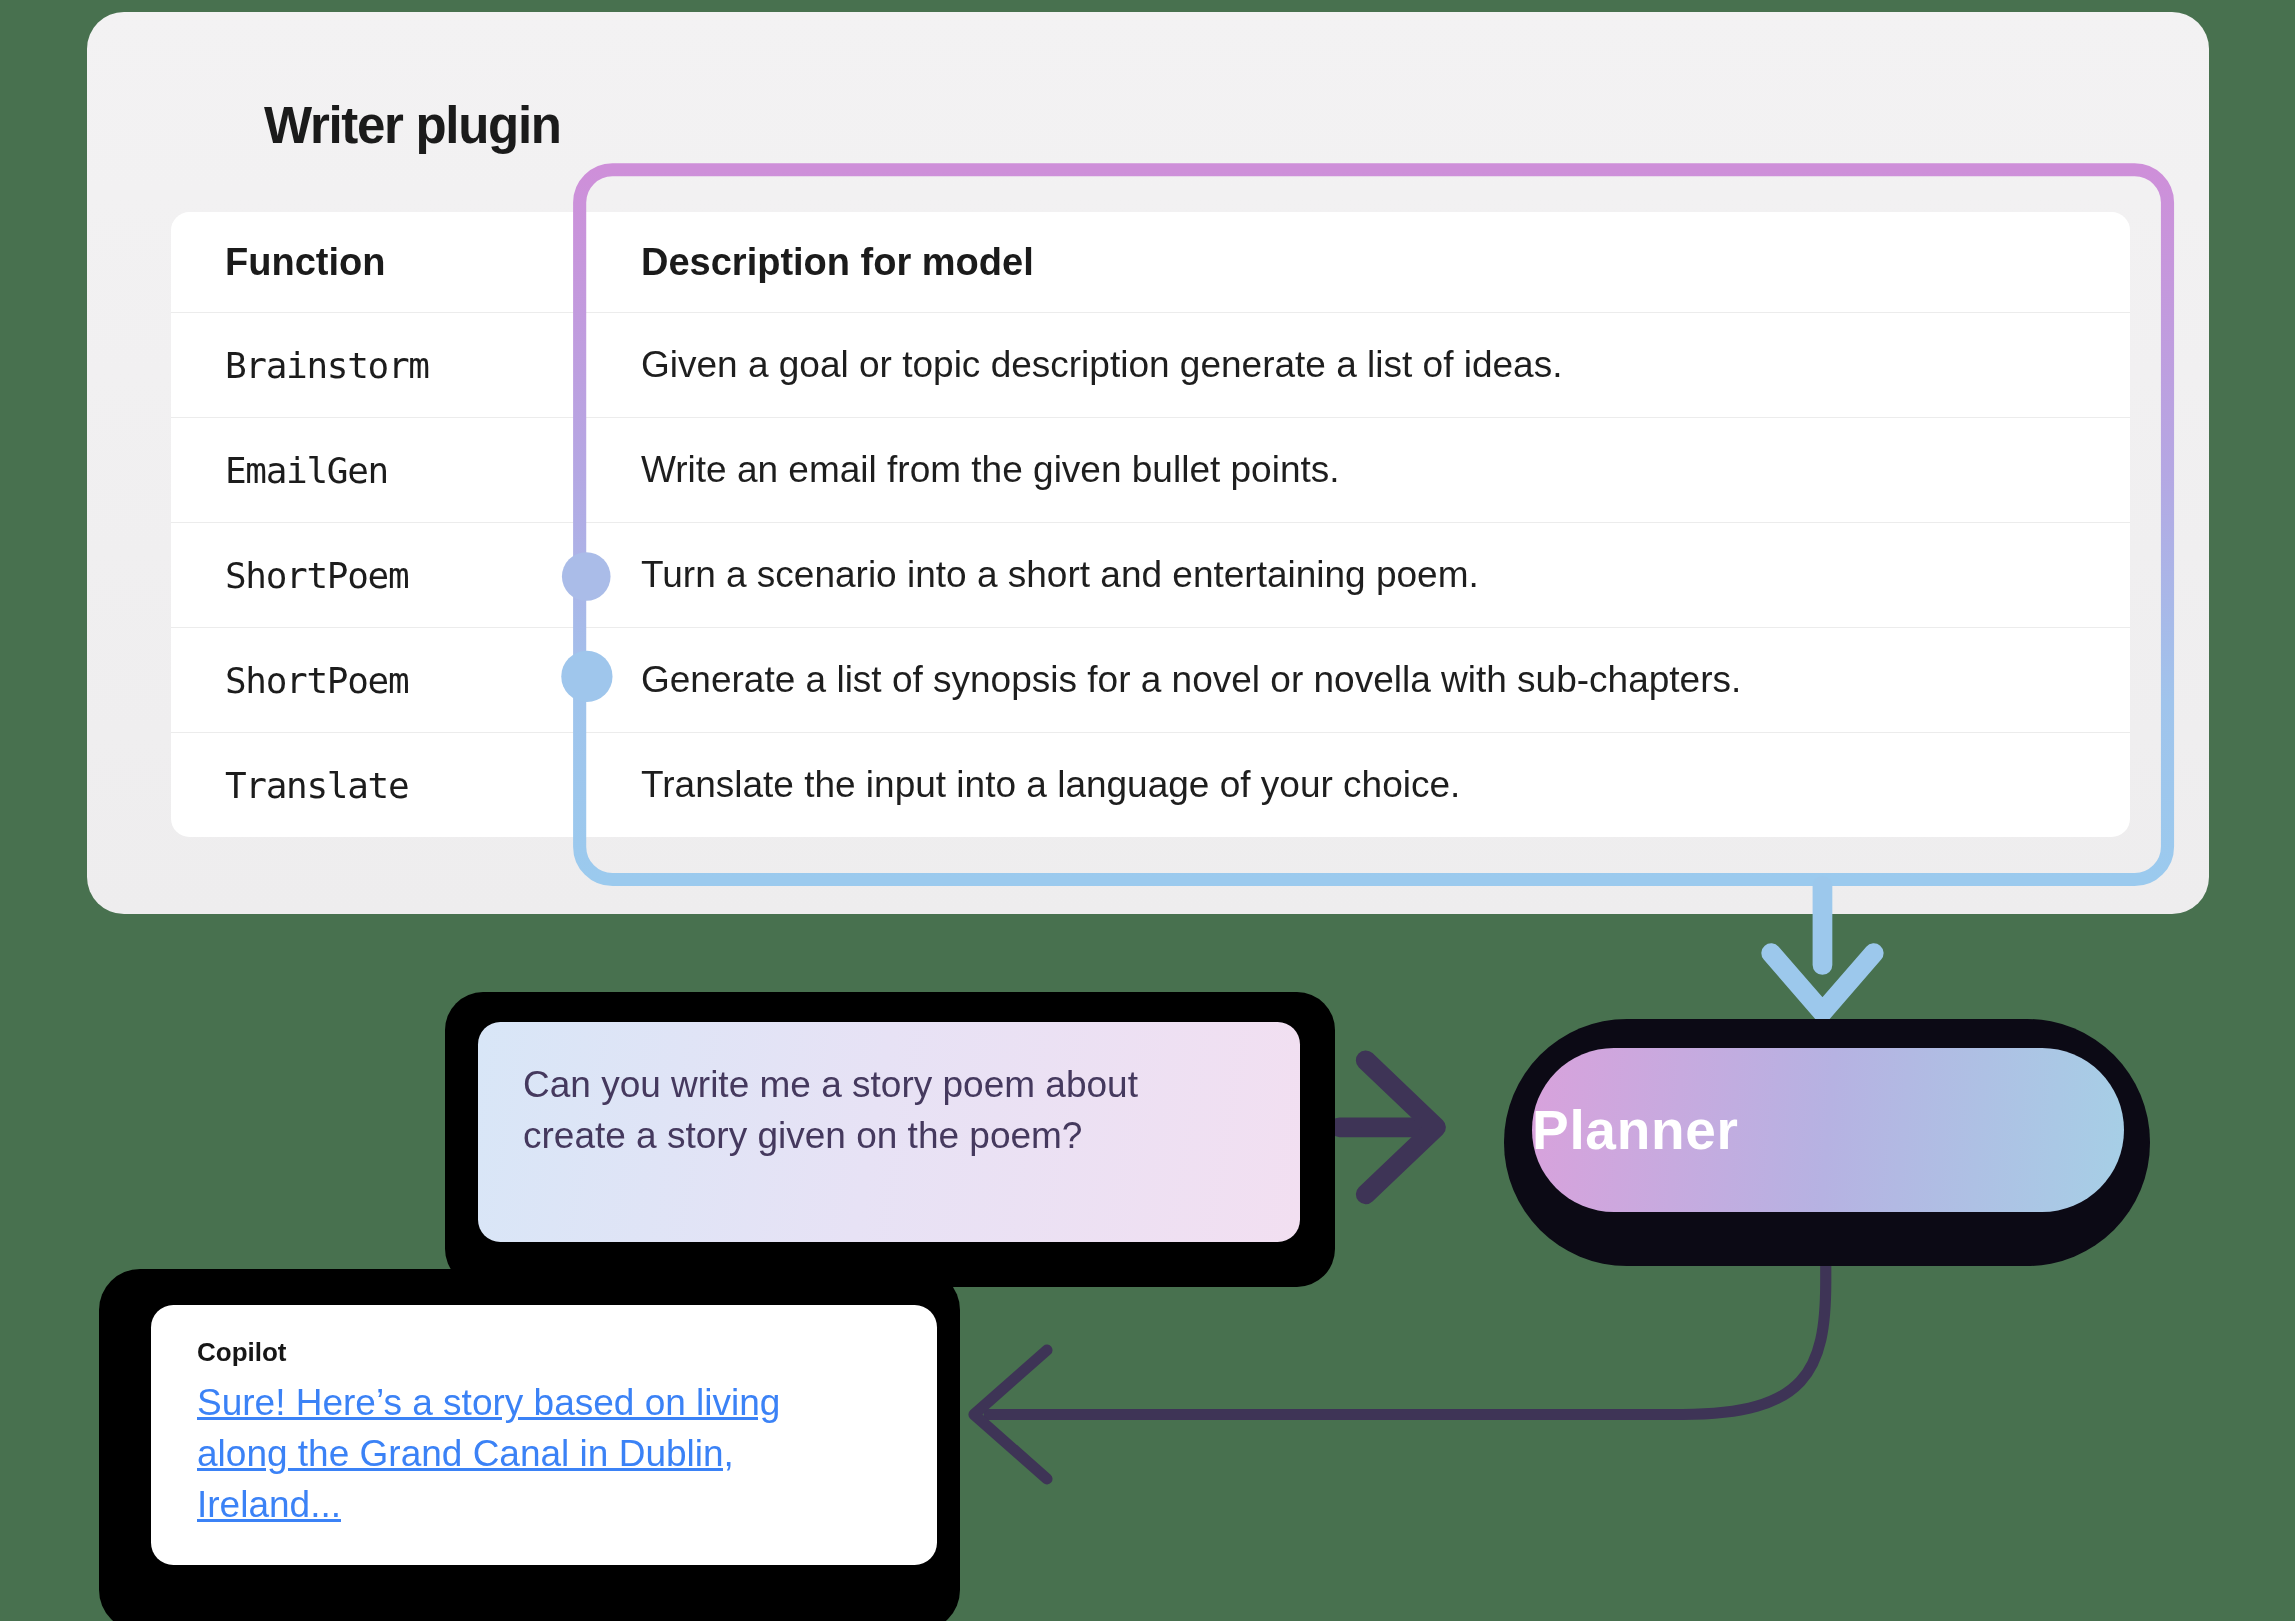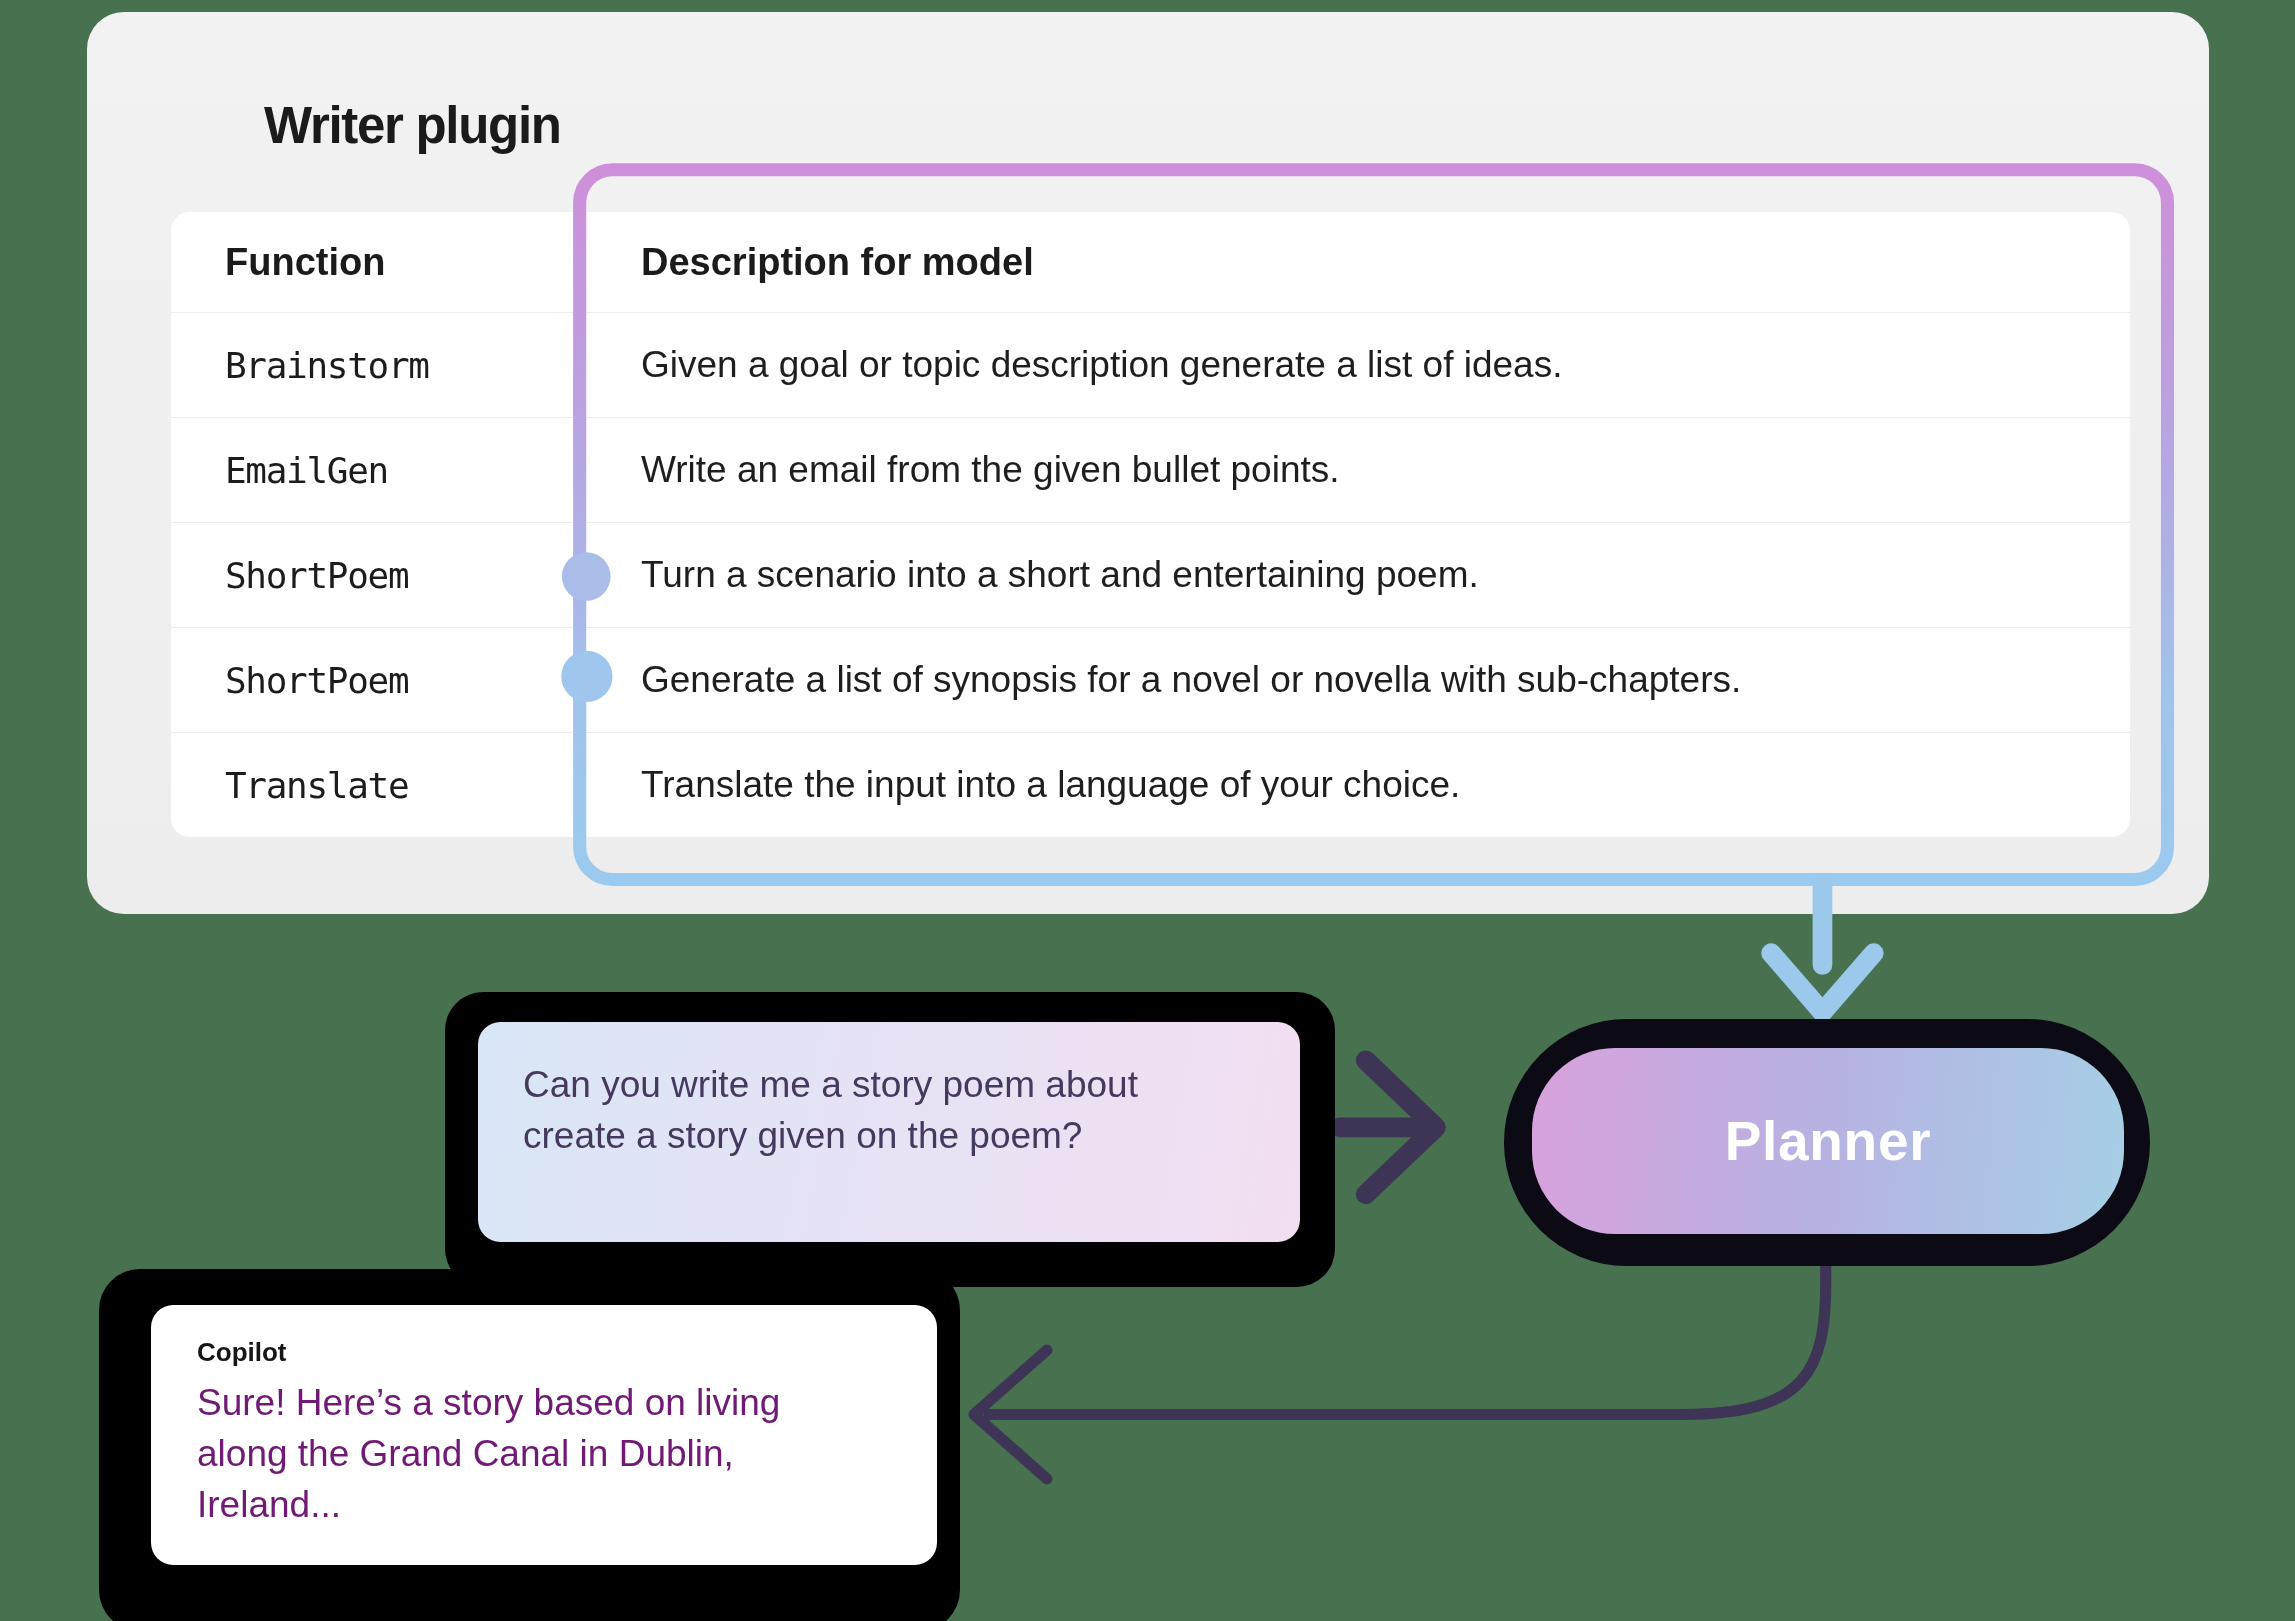--- a/index.html
+++ b/index.html
@@ -32,30 +32,30 @@
   .shadow-planner{left:1504px;top:1019px;width:646px;height:247px;border-radius:123px;background:#0c0a15;}
   .shadow-copilot{left:99px;top:1269px;width:861px;height:362px;border-radius:41px;}
 
   
   .bubble-user{position:absolute;z-index:4;left:478px;top:1022px;width:822px;height:220px;
                border-radius:22.4px;
                background:linear-gradient(100deg,#d8e6f7 0%,#e7e2f5 48%,#f2dff1 100%);
                box-sizing:border-box;padding:37px 0 0 45px;}
   .bubble-user .line{display:block;font-size:37px;line-height:51px;color:#45395e;}
 
-  .planner{position:absolute;z-index:4;left:1532px;top:1048px;width:592px;height:186px;
+  .planner{position:absolute;z-index:4;left:1532px;top:1048px;width:592px;height:164px;
            border-radius:83px;
            background:linear-gradient(95deg,#d8a2dc 0%,#b6b2e2 50%,#a6cfe6 100%);
-           display:flex;align-items:center;justify-content:center;}
+           display:flex;align-items:center;justify-content:flex-start;}
   .planner-label{font-size:55px;font-weight:700;color:#ffffff;letter-spacing:0.7px;}
 
   .bubble-copilot{position:absolute;z-index:4;left:151px;top:1305px;width:786px;height:260px;
                   border-radius:22.4px;background:#ffffff;box-sizing:border-box;padding:32px 39px 0 46px;}
   .copilot-author{font-size:26px;font-weight:700;color:#161616;margin-bottom:9.2px;}
-  .bubble-copilot .line{display:block;font-size:37px;line-height:51px;color:#701a75;}
+  .bubble-copilot .line{display:block;font-size:37px;line-height:51px;color:#3b82f6;text-decoration:underline;}
 </style>
 </head>
 <body>
 
 <div class="canvas">
 
   <div class="card">
     <div class="title">Writer plugin</div>
   </div>
 

